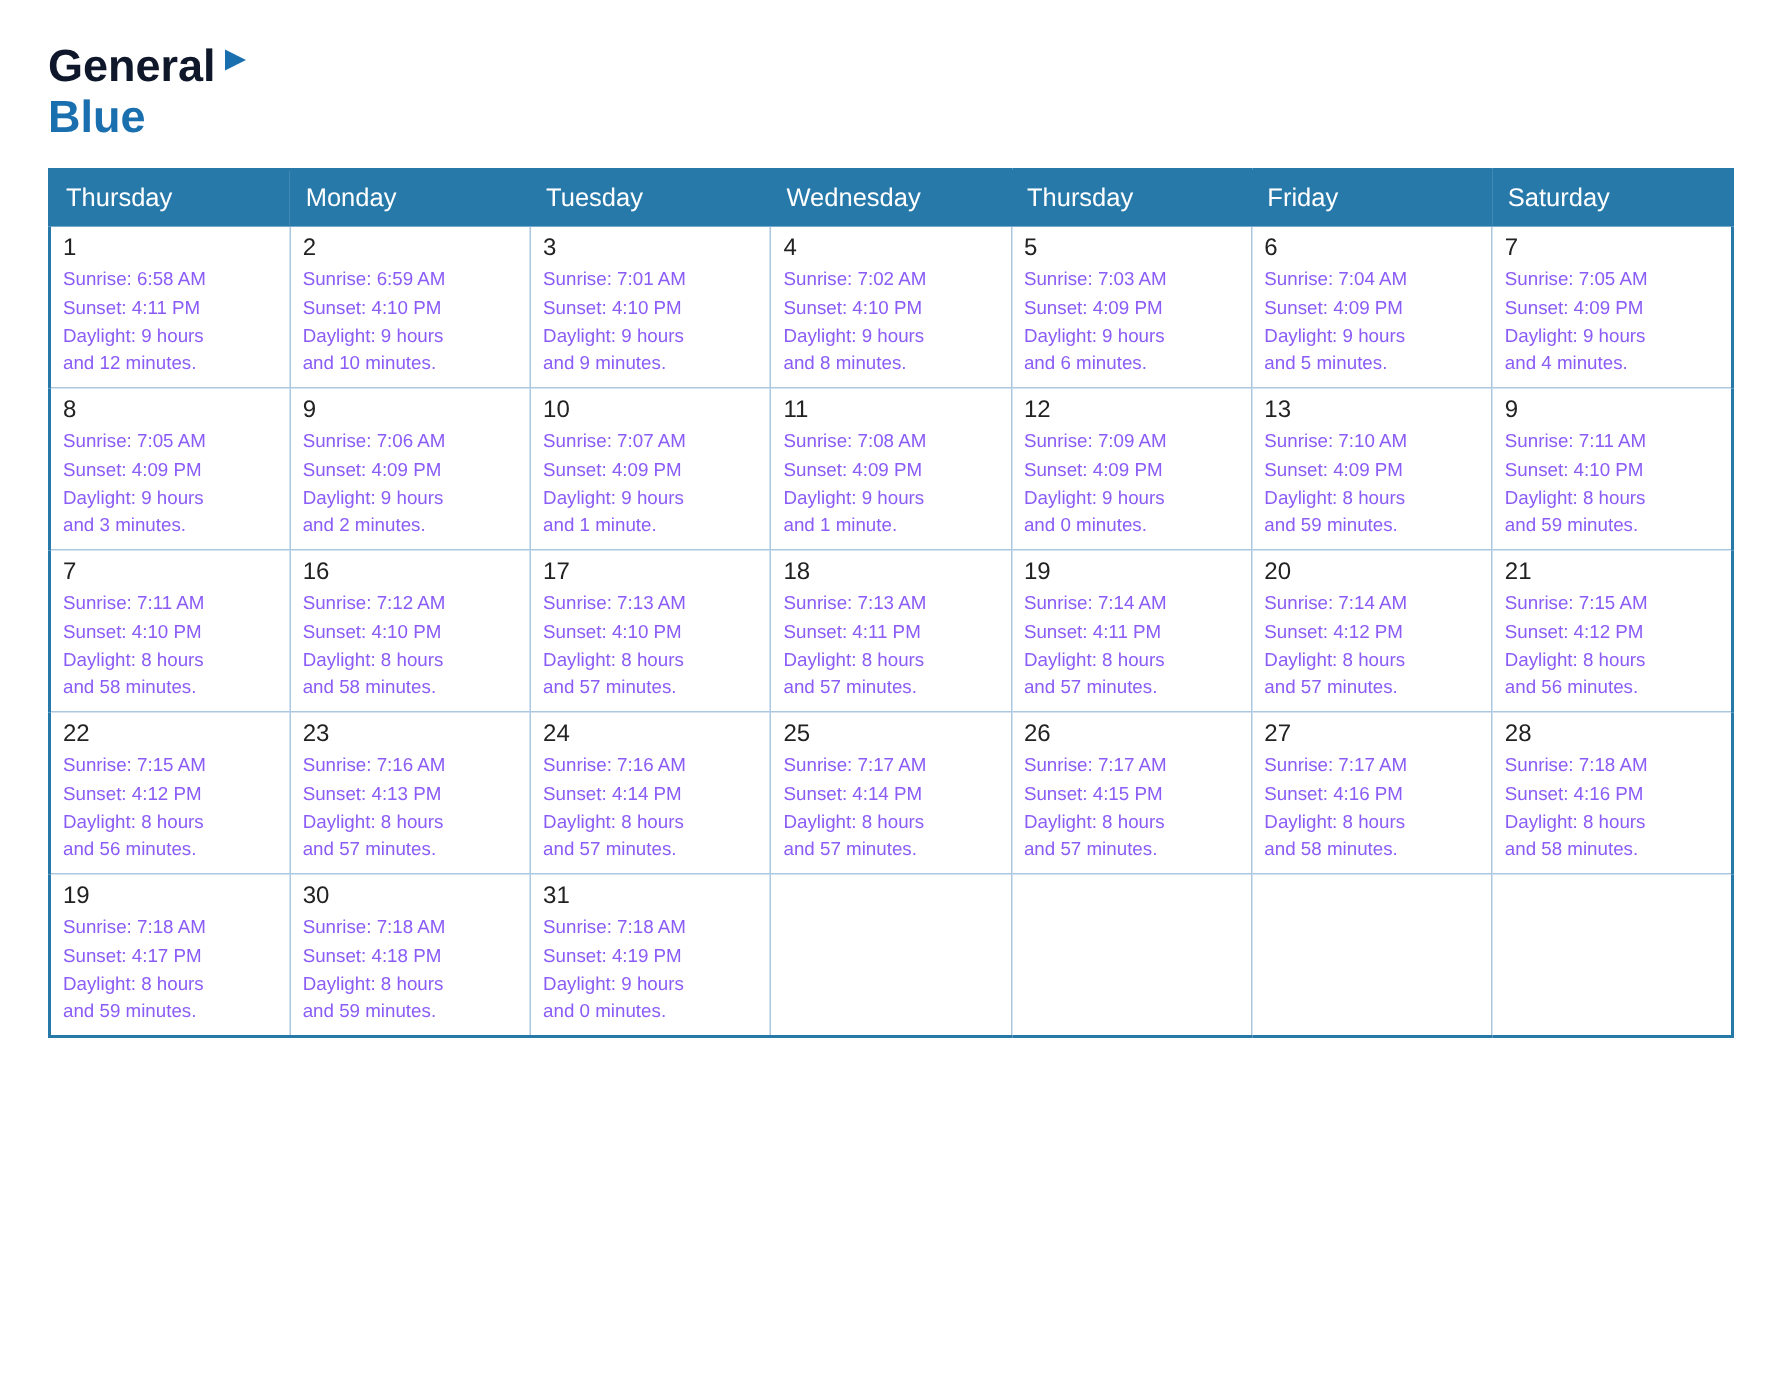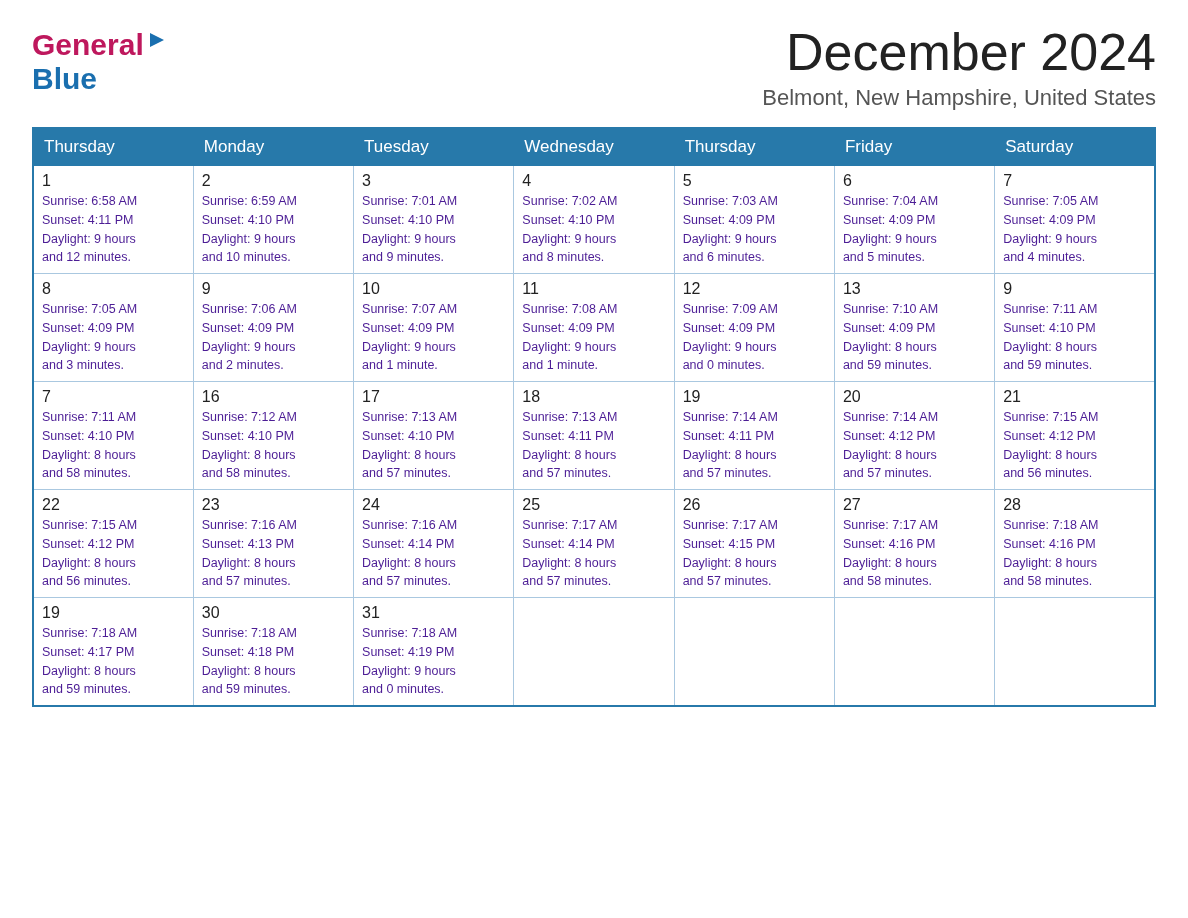--- a/index.html
+++ b/index.html
@@ -81,34 +81,34 @@
     }
     .day-number {
       font-size: 16px;
       font-weight: normal;
       display: block;
       margin-bottom: 2px;
       color: #222;
     }
     .day-info {
       font-size: 12.5px;
-      color: #4c1d95;
+      color: #8b5cf6;
       line-height: 1.5;
     }
     .empty-cell {
       background: #fff;
     }
     .logo-top-line {
       display: flex;
       align-items: center;
     }
     .logo-general {
       font-size: 30px;
       font-weight: bold;
-      color: #be185d;
+      color: #0f172a;
     }
     .logo-arrow {
       display: inline-block;
       margin-left: 2px;
       margin-top: -6px;
     }
     .logo-blue-text {
       font-size: 30px;
       font-weight: bold;
       color: #1a6faf;
@@ -124,24 +124,20 @@
       <span class="logo-arrow">
         <svg width="22" height="22" viewBox="0 0 22 22">
           <polygon points="4,4 18,11 4,18" fill="#1a6faf"></polygon>
         </svg>
       </span>
     </div>
     <div>
       <span class="logo-blue-text">Blue</span>
     </div>
   </div>
-  <div class="title-block">
-    <div class="calendar-title">December 2024</div>
-    <div class="calendar-subtitle">Belmont, New Hampshire, United States</div>
-  </div>
 </div>
 
 <table class="calendar-table">
   <thead>
     <tr>
     <th>Thursday</th>
         <th>Monday</th>
         <th>Tuesday</th>
         <th>Wednesday</th>
         <th>Thursday</th>

